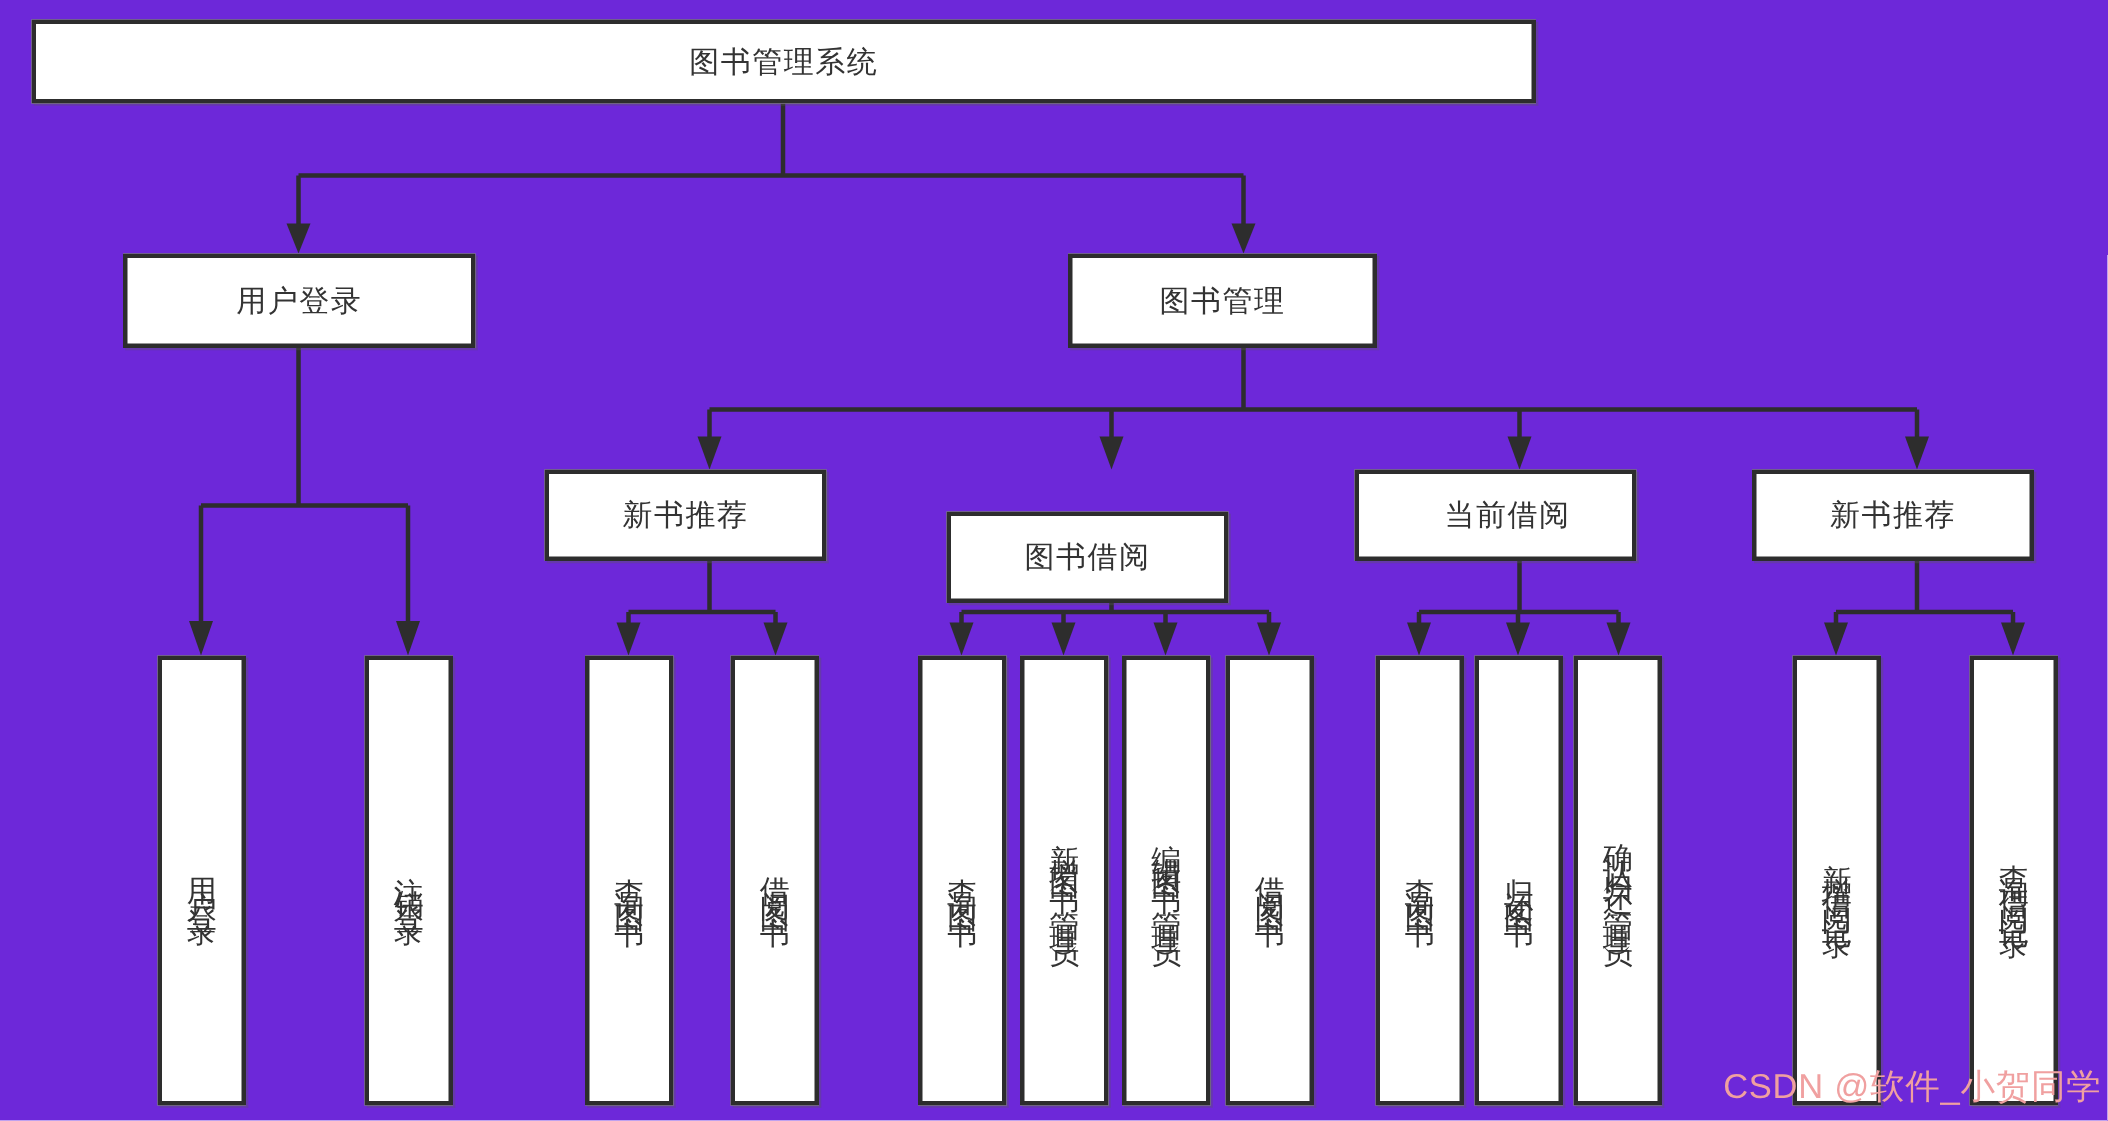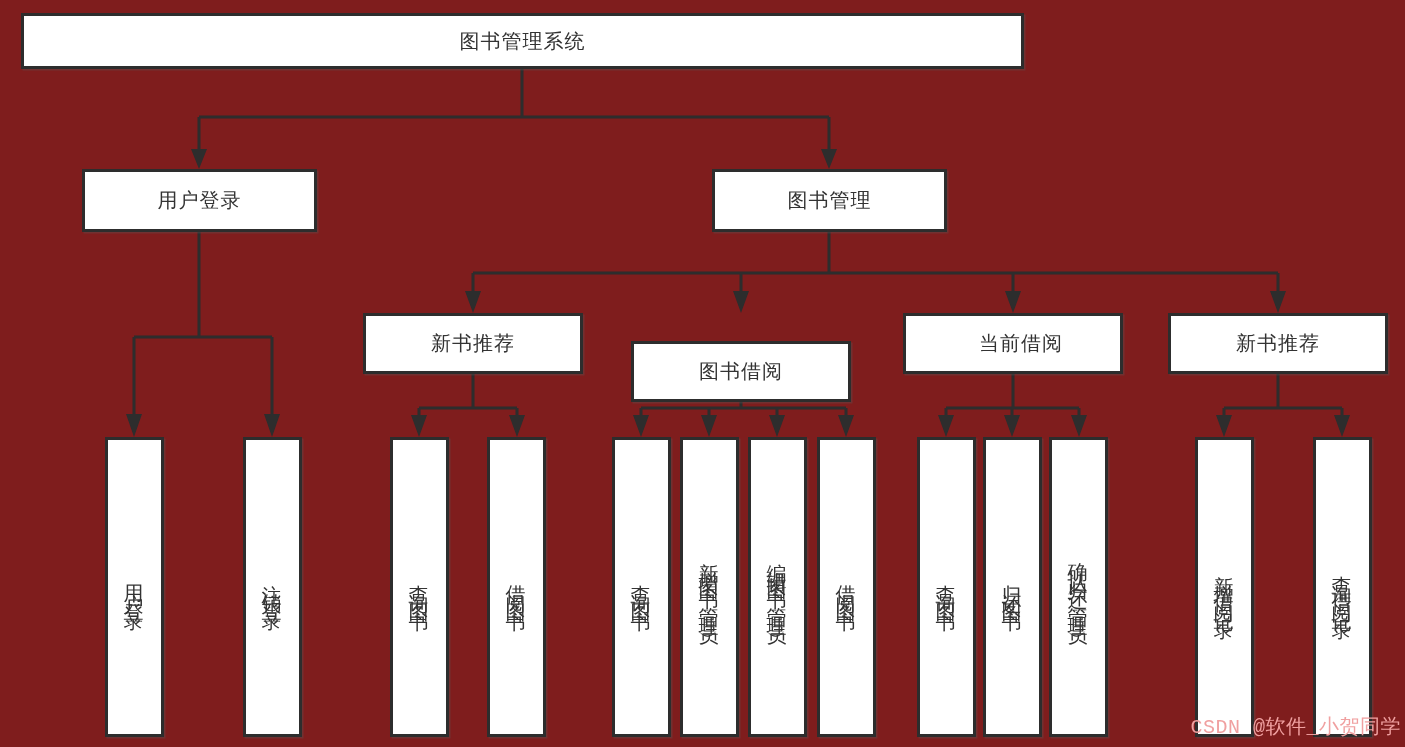--- a/index.html
+++ b/index.html
@@ -5,21 +5,21 @@
   html, body {
     margin: 0;
     padding: 0;
     background: #ffffff;
     font-family: "Liberation Sans", sans-serif;
   }
   .canvas {
     position: relative;
     width: 1405px;
     height: 747px;
-    background: #7f1d1d;
+    background: #6d28d9;
     overflow: hidden;
   }
   .wires {
     position: absolute;
     left: 0; top: 0;
     width: 1405px;
     height: 747px;
   }
   .box {
     position: absolute;
@@ -37,23 +37,23 @@
   }
   .box.v {
     writing-mode: vertical-rl;
     letter-spacing: 9px;
     font-size: 20px;
   }
   
   .n-root  { left: 21px;  top: 13px;  width: 1003px; height: 56px; }
   
   .n-user  { left: 82px;  top: 169px; width: 235px; height: 63px; }
-  .n-mgmt  { left: 712px; top: 169px; width: 235px; height: 63px; }
+  .n-mgmt  { left: 712px; top: 169px; width: 206px; height: 63px; }
   
-  .n-l3    { top: 313px; width: 220px; height: 61px; }
+  .n-l3    { top: 313px; width: 188px; height: 61px; }
   .n-rec   { left: 363px; }
   .n-bor   { left: 631px; margin-top: 28px; }
   .n-cur   { left: 903px; padding-left: 16px; }
   .n-log   { left: 1168px; }
   
   .leaf    { top: 437px; width: 59px; height: 300px; }
   .lf-1  { left: 105px; }
   .lf-2  { left: 243px; }
   .lf-3  { left: 390px; }
   .lf-4  { left: 487px; }
@@ -63,26 +63,25 @@
   .lf-8  { left: 817px; }
   .lf-9  { left: 917px; }
   .lf-10 { left: 983px; }
   .lf-11 { left: 1049px; }
   .lf-12 { left: 1195px; }
   .lf-13 { left: 1313px; }
   .watermark {
     position: absolute;
     right: 4px;
     bottom: 7px;
-    font-size: 20px;
+    font-size: 23px;
     color: #f0a0a0;
     letter-spacing: 0.5px;
     white-space: nowrap;
     z-index: 5;
-    font-family: Liberation Mono, monospace;
   }
 </style>
 </head>
 <body>
 
 <div class="canvas">
 
   <svg class="wires" viewBox="0 0 1405 747" xmlns="http://www.w3.org/2000/svg" fill="none" stroke="#2d2d2d" stroke-width="3">
     <g>
       <path d="M522 69 V117 M199 117 H829 M199 117 V150 M829 117 V150"></path>

